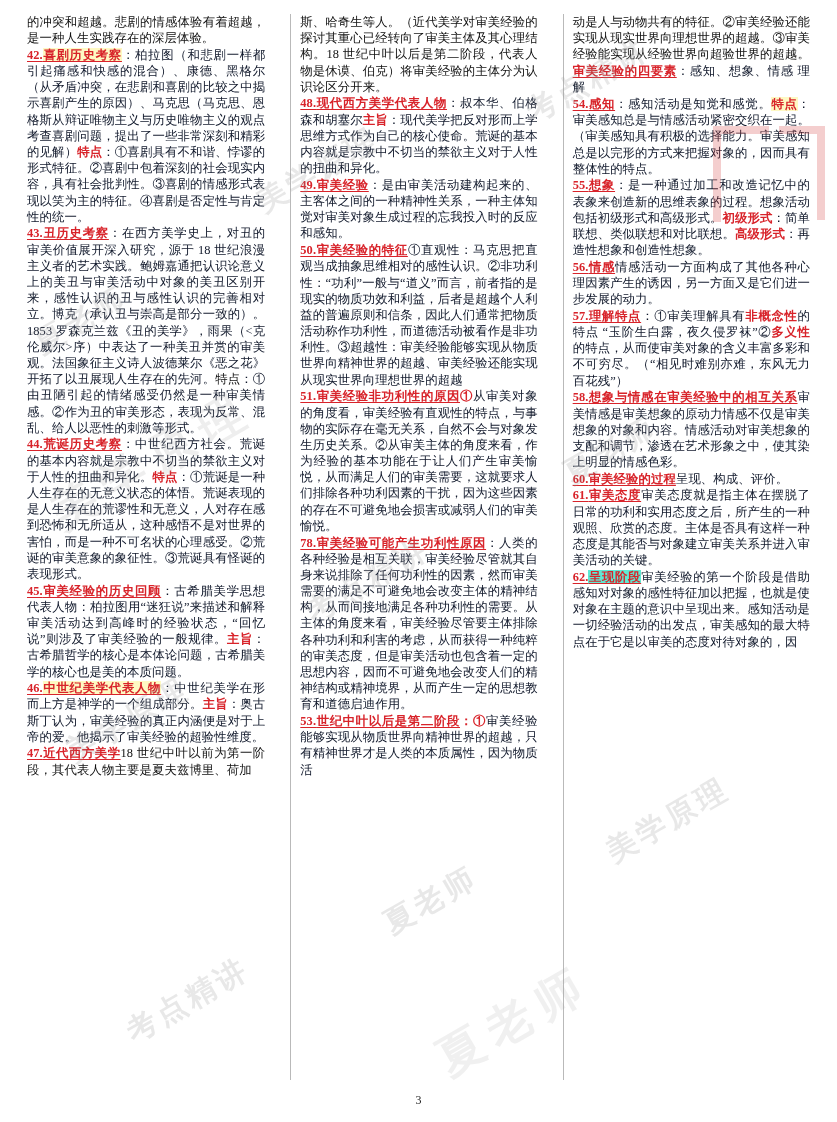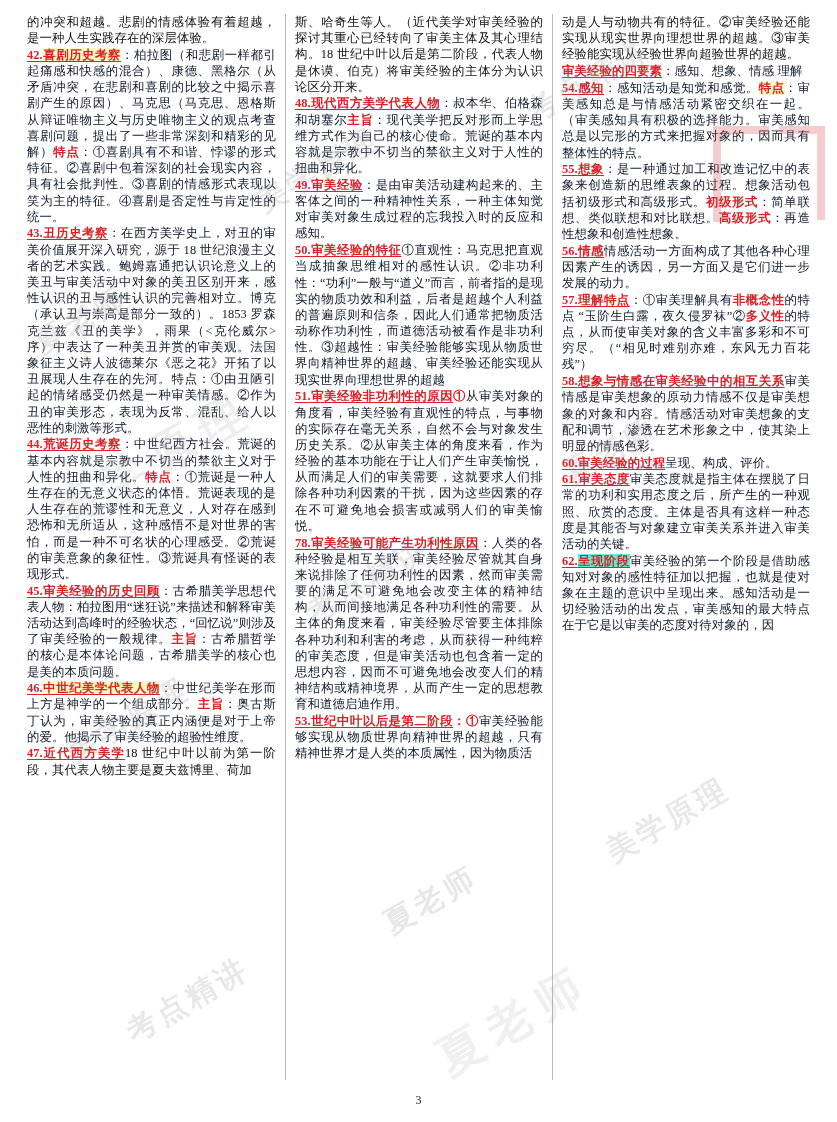--- a/index.html
+++ b/index.html
@@ -8,21 +8,21 @@
     font-family:"Liberation Serif","DejaVu Serif",serif;
     position:relative;overflow:hidden;
   }
   .page{
     position:absolute;inset:0;
     padding:14px 18px 0 18px;
     box-sizing:border-box;
   }
   .cols{
     display:flex;
-    gap:0;
+    gap:16px;
     height:1066px;
   }
   .col{
     width:33.333%;
     box-sizing:border-box;
     padding:0 9px;
     position:relative;
   }
   .col + .col{border-left:1px solid #b9b9b9;}
   .para{

